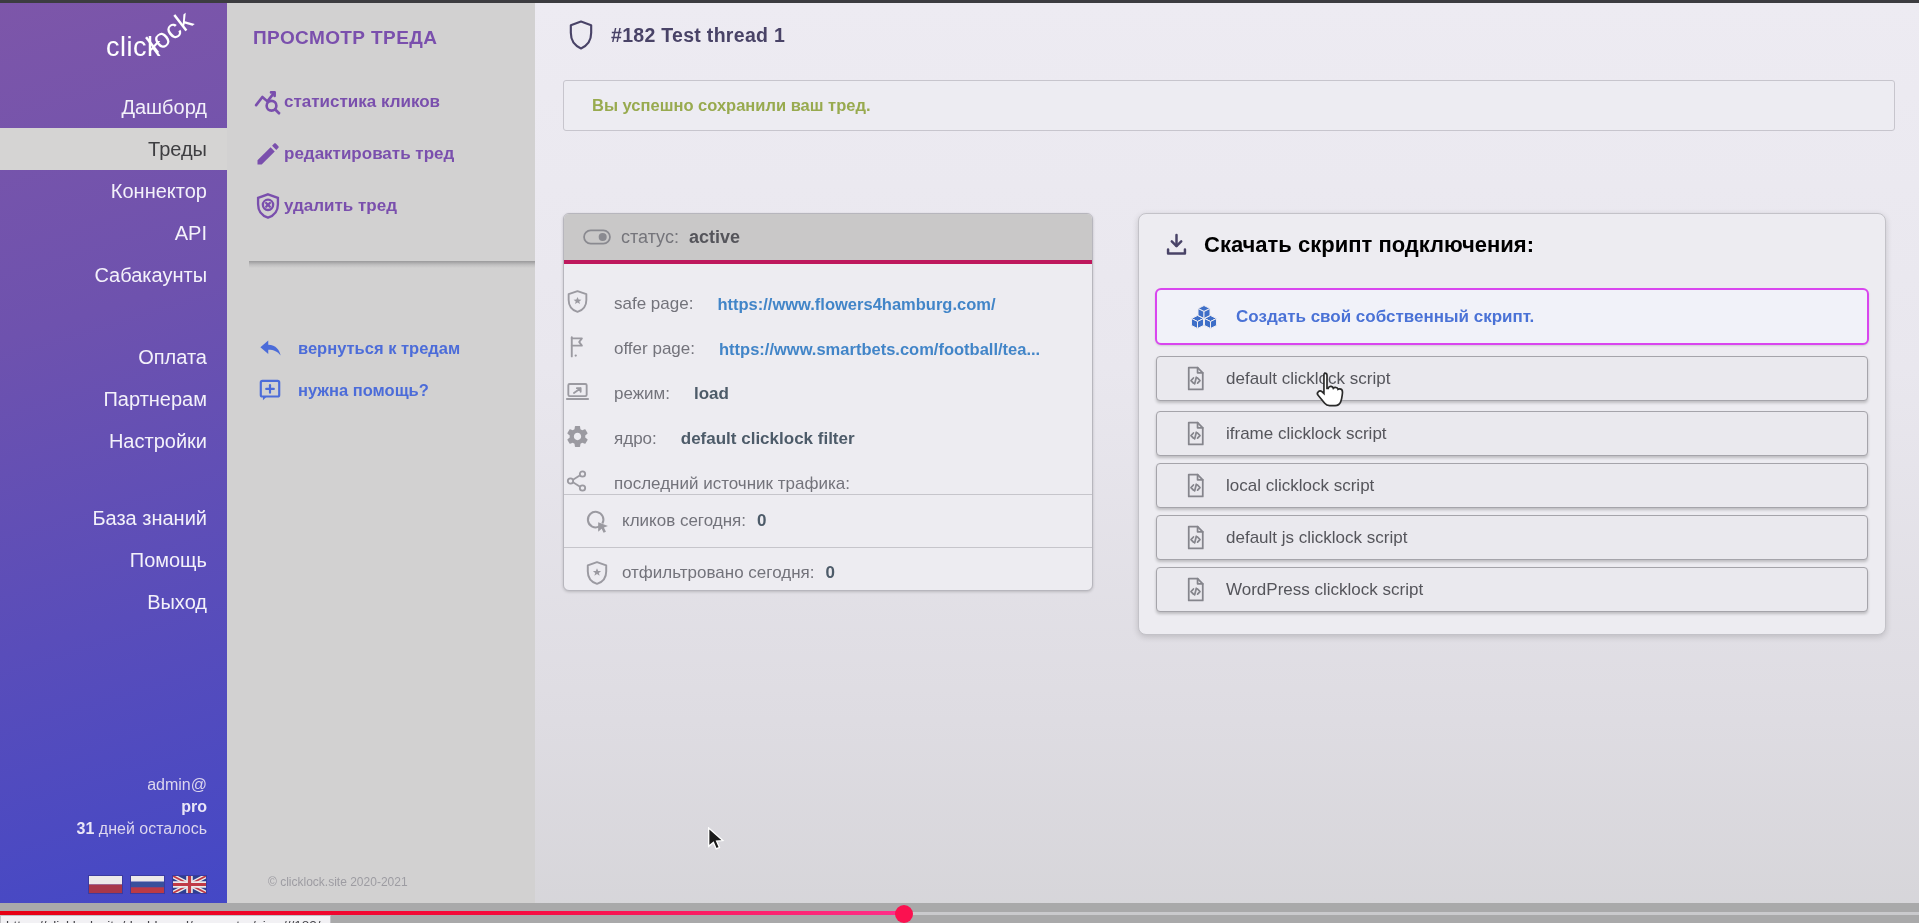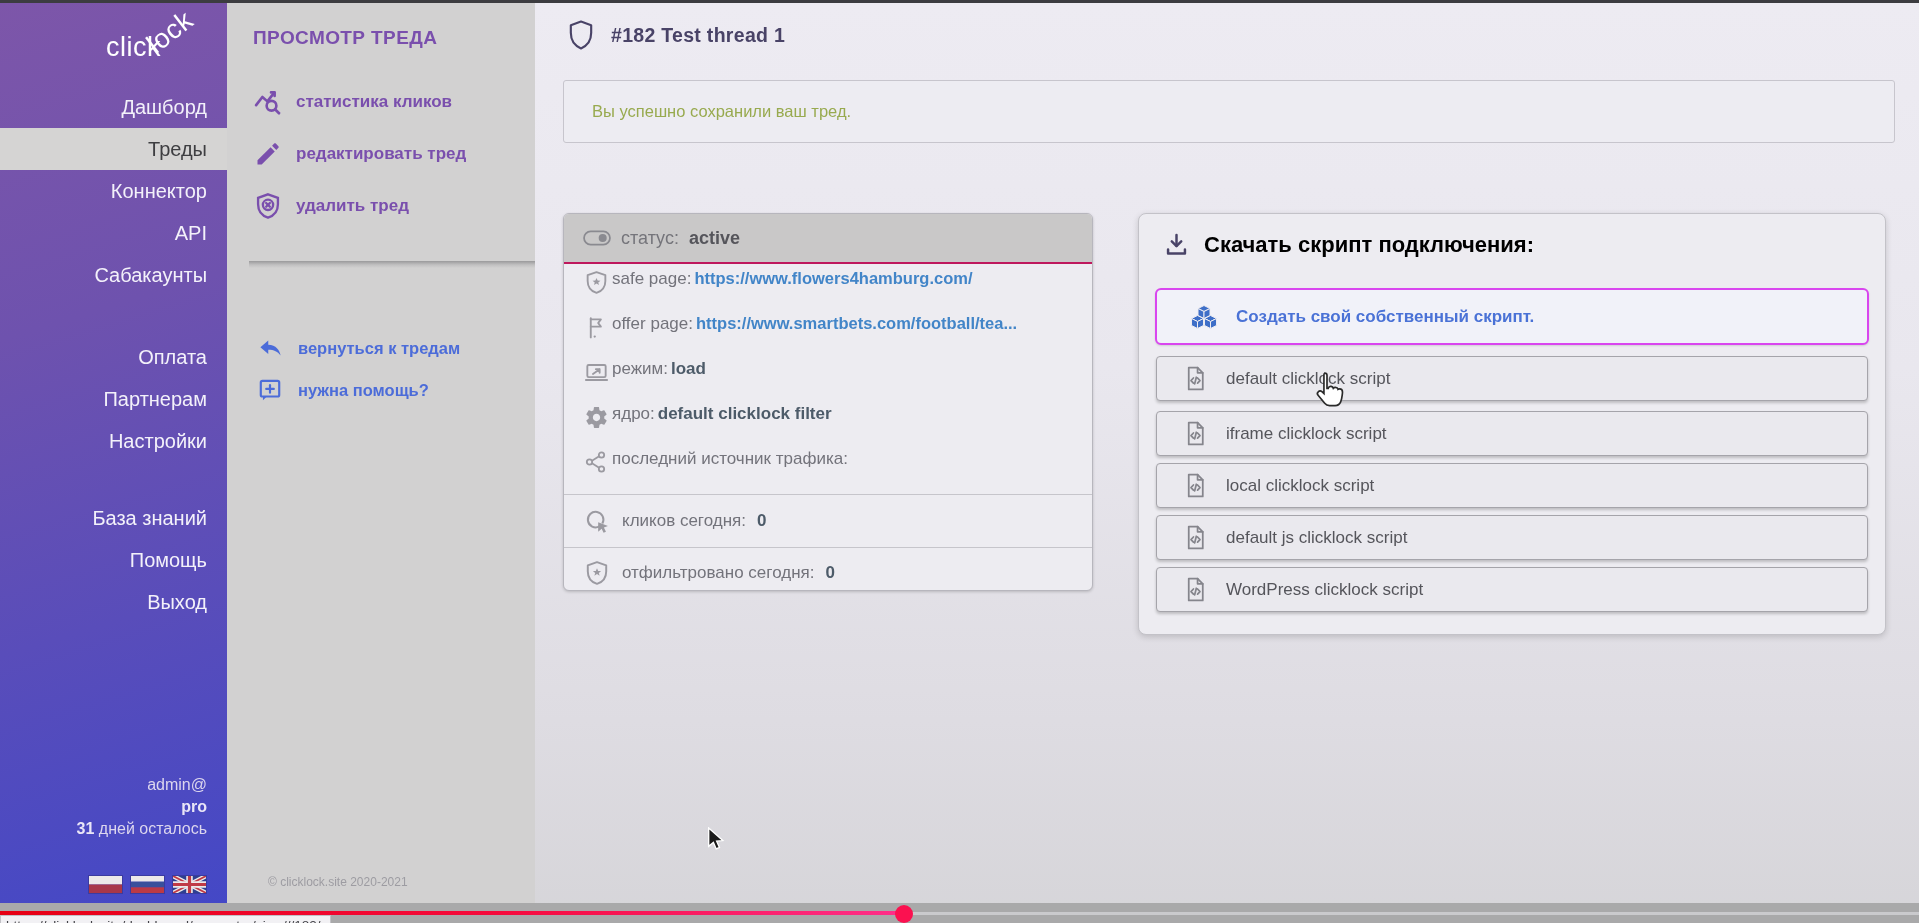--- a/index.html
+++ b/index.html
@@ -21,47 +21,47 @@
   .nav-item.active { background:#d5d4d3; color:#3e3e41; }
   .nav-gap1 { height:40px; } .nav-gap2 { height:35px; }
   .account { position:absolute; right:20px; top:774px; text-align:right; color:#dcd6ee; font-size:16px; line-height:22px; }
   .account .b { font-weight:bold; color:#eae6f7; }
   .flags { position:absolute; right:21px; top:876px; display:flex; gap:9px; }
   .flag { width:33px; height:17px; display:block; box-shadow:0 0 0 1px rgba(0,0,0,.18); }
 
   
   .col2 { position:absolute; left:227px; top:0; width:308px; height:903px; background:#d2d1d1; z-index:4; }
   .c2-title { position:absolute; left:26px; top:27px; font-size:19px; font-weight:bold; color:#7a4fad; letter-spacing:.4px; white-space:nowrap; }
-  .c2-item { position:absolute; left:26px; height:40px; display:flex; align-items:center; gap:13px; cursor:pointer; white-space:nowrap; }
+  .c2-item { position:absolute; left:26px; height:40px; display:flex; align-items:center; gap:1px; cursor:pointer; white-space:nowrap; }
   .c2-item .lbl { font-size:17px; font-weight:bold; color:#7a4fad; }
   .c2-ic { width:30px; height:30px; display:flex; align-items:center; justify-content:center; }
   .c2-shadow { position:absolute; left:22px; right:0; top:261px; height:7px;
                background:linear-gradient(180deg,rgba(70,70,75,.40),rgba(70,70,75,.12) 55%,rgba(70,70,75,0)); }
   .c2-link { position:absolute; left:28px; height:36px; display:flex; align-items:center; gap:13px; cursor:pointer; white-space:nowrap; }
   .c2-link .lbl { font-size:16.5px; font-weight:bold; color:#4c6cd9; }
   .c2-copy { position:absolute; left:41px; top:875px; font-size:12px; color:#9d9ca2; white-space:nowrap; }
 
   
   .page-title { position:absolute; left:568px; top:20px; display:flex; align-items:center; gap:17px; }
   .page-title .txt { font-size:19.5px; font-weight:bold; color:#494367; letter-spacing:.3px; }
 
   
-  .alert { position:absolute; left:563px; top:80px; width:1332px; height:63px;
+  .alert { position:absolute; left:563px; top:80px; width:1332px; height:51px;
            background:#edecf2; border:1px solid #c7c5cd; border-radius:3px;
-           display:flex; align-items:center; padding-left:28px; }
+           display:flex; align-items:center; padding-left:28px;font-weight:bold; }
   .alert .txt { font-size:16.5px; color:#98aa4f; }
 
   
   .card { position:absolute; left:563px; top:213px; width:530px; height:378px;
           background:#edecf1; border:1px solid #b7b6bd; border-radius:6px; box-shadow:0 1px 3px rgba(0,0,0,.18); }
-  .card-head { height:50px; background:#c9c8c8; border-bottom:2px solid #be185d; border-radius:5px 5px 0 0;
+  .card-head { height:50px; background:#c9c8c8; border-bottom:4px solid #be185d; border-radius:5px 5px 0 0;
                display:flex; align-items:center; padding-left:19px; gap:10px; }
   .card-head .lbl { font-size:18px; color:#75757b; }
   .card-head .val { font-size:18px; font-weight:bold; color:#55555b; }
-  .card-row { height:45px; display:flex; align-items:flex-start; padding-left:19px; gap:3px; white-space:nowrap; overflow:hidden; }
+  .card-row { height:45px; display:flex; align-items:flex-end; gap:24px; white-space:nowrap; overflow:hidden; }
   .card-row .ic { width:26px; height:26px; flex:0 0 26px; display:flex; align-items:center; justify-content:center; }
   .card-row .lbl { font-size:17px; color:#73737b; }
   .card-row .val { font-size:17px; font-weight:bold; color:#4d5b69; }
   .card-row .lnk { font-size:16.5px; font-weight:bold; color:#4285c8; text-decoration:none; cursor:pointer; }
   .card-stat { display:flex; align-items:center; padding-left:19px; gap:11px; border-top:1px solid #c6c5cb; }
   .card-stat.s1 { height:53px; } .card-stat.s2 { height:50px; }
   .card-stat .ic { width:28px; height:28px; display:flex; align-items:center; justify-content:center; }
   .card-stat .lbl { font-size:17px; color:#73737b; }
   .card-stat .val { font-size:17px; font-weight:bold; color:#4d5b69; }
 

